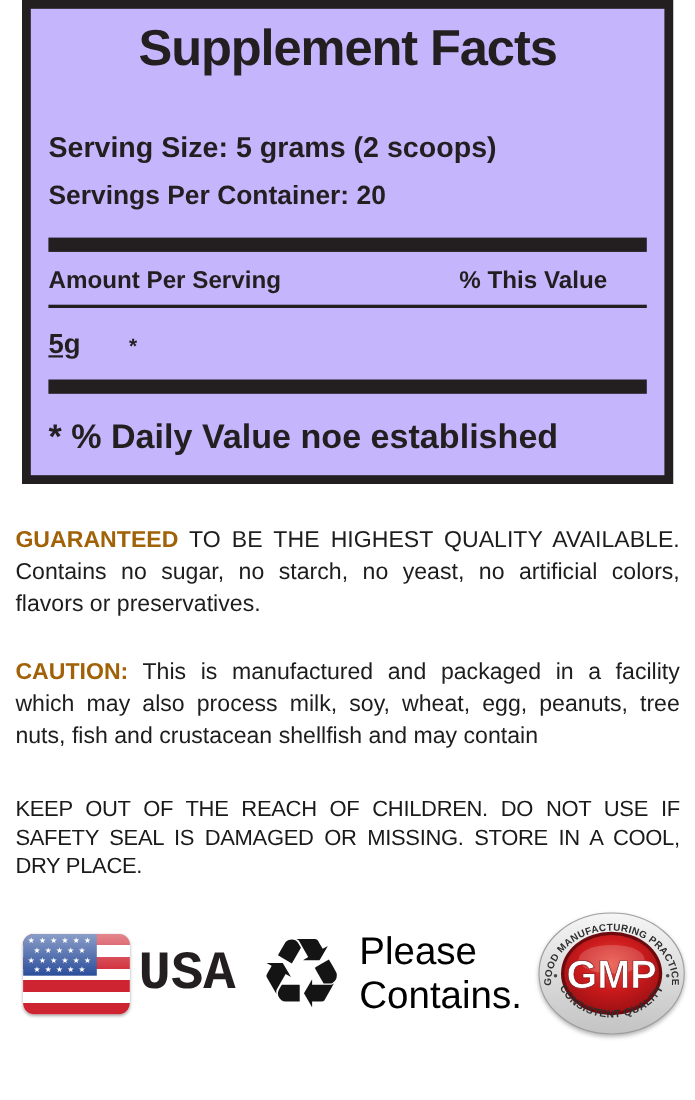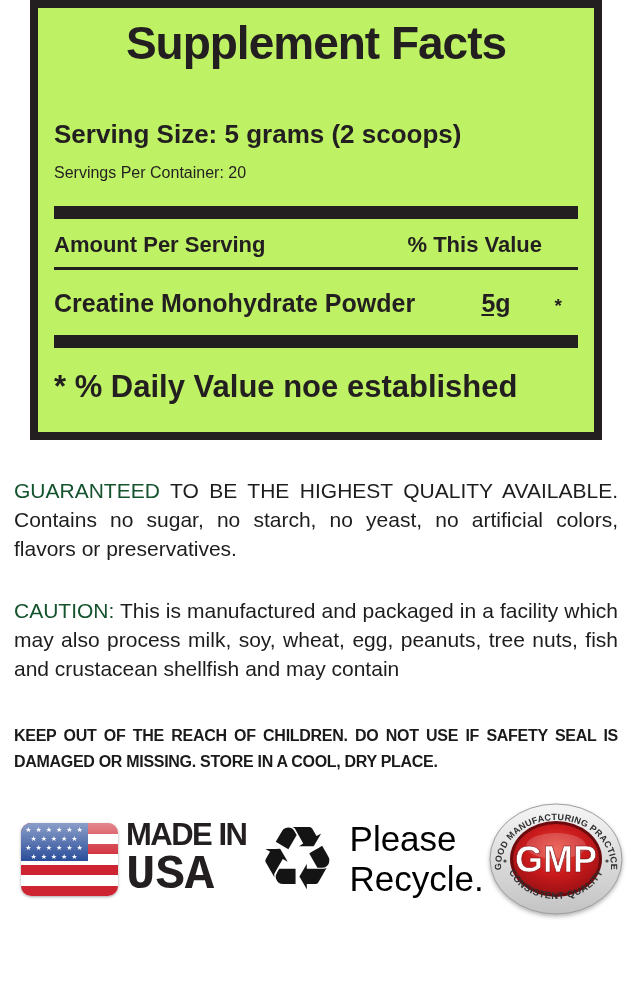--- a/index.html
+++ b/index.html
@@ -3,29 +3,29 @@
 <meta charset="utf-8">
 <style>
   html,body{margin:0;padding:0;}
   body{
     width:632px;height:1000px;background:#ffffff;
     font-family:"Liberation Sans", sans-serif;color:#231f20;
     overflow:hidden;position:relative;
   }
   
   .facts-box{
-    margin:0 30px;height:440px;box-sizing:border-box;
-    border:8px solid #231f20;background:#bef264;
+    margin:0 20px;height:440px;box-sizing:border-box;
+    border:8px solid #231f20;background:#c4b5fd;
   }
   .fb-title{
     text-align:center;font-weight:bold;font-size:46px;
     letter-spacing:-1px;margin-top:10px;line-height:1.1;
   }
   .fb-serving{font-size:26px;font-weight:bold;margin:50px 16px 0;}
-  .fb-servings{font-size:16px;font-weight:normal;margin:14px 16px 0;}
+  .fb-servings{font-size:24px;font-weight:bold;margin:14px 16px 0;}
   .fb-bar{height:13px;background:#231f20;margin:24px 16px 0;}
   .fb-head{
     display:flex;justify-content:space-between;align-items:flex-end;
     font-size:22px;font-weight:bold;margin:13px 16px 0;
   }
   .fb-head .dv{margin-right:36px;}
   .fb-rule{border:none;border-top:3px solid #231f20;margin:9px 16px 0;}
   .fb-row{
     display:flex;align-items:baseline;
     font-size:25px;font-weight:bold;margin:19px 16px 0;
@@ -34,26 +34,26 @@
   .fb-row .amt{margin-right:44px;text-decoration:underline;}
   .fb-row .ast{font-size:19px;margin-right:16px;}
   .fb-bar2{height:13px;background:#231f20;margin:17px 16px 0;}
   .fb-foot{font-size:31px;font-weight:bold;margin:21px 16px 0;}
 
   
   .para{
     margin:0 14px;font-size:21px;line-height:29px;
     color:#1d1d1d;text-align:justify;
   }
-  .para .lead{color:#14532d;font-weight:normal;}
+  .para .lead{color:#a16207;font-weight:bold;}
   #p-guaranteed{margin-top:36px;}
   #p-caution{margin-top:33px;}
   .keepout{
-    margin:40px 14px 0;font-size:16px;line-height:26px;
-    font-weight:bold;text-align:justify;letter-spacing:-0.3px;color:#1a1a1a;
+    margin:40px 14px 0;font-size:20px;line-height:26px;
+    font-weight:normal;text-align:justify;letter-spacing:-0.3px;color:#1a1a1a;
   }
 
   
   .bottom-row{
     display:flex;align-items:center;justify-content:space-between;
     margin:28px 9px 0 21px;height:112px;
   }
   .madein{display:flex;align-items:center;}
   .flag{
     position:relative;width:97px;height:73px;border-radius:10px;overflow:hidden;
@@ -90,21 +90,20 @@
   <div class="fb-title">Supplement Facts</div>
   <div class="fb-serving">Serving Size: 5 grams (2 scoops)</div>
   <div class="fb-servings">Servings Per Container: 20</div>
   <div class="fb-bar"></div>
   <div class="fb-head">
     <span>Amount Per Serving</span>
     <span class="dv">% This Value</span>
   </div>
   <hr class="fb-rule">
   <div class="fb-row">
-    <span class="name">Creatine Monohydrate Powder</span>
     <span class="amt">5g</span>
     <span class="ast">*</span>
   </div>
   <div class="fb-bar2"></div>
   <div class="fb-foot">* % Daily Value noe established</div>
 </section>
 
 <p class="para" id="p-guaranteed"><span class="lead">GUARANTEED</span><span> TO BE THE HIGHEST QUALITY AVAILABLE. Contains no sugar, no starch, no yeast, no artificial colors, flavors or preservatives.</span></p>
 
 <p class="para" id="p-caution"><span class="lead">CAUTION:</span><span> This is manufactured and packaged in a facility which may also process milk, soy, wheat, egg, peanuts, tree nuts, fish and crustacean shellfish and may contain</span></p>
@@ -115,30 +114,29 @@
 
   <div class="madein">
     <div class="flag">
       <div class="canton">★ ★ ★ ★ ★ ★
 ★ ★ ★ ★ ★
 ★ ★ ★ ★ ★ ★
 ★ ★ ★ ★ ★</div>
       <div class="gloss"></div>
     </div>
     <div class="madein-text">
-      <div class="l1">MADE IN</div>
       <div class="l2">USA</div>
     </div>
   </div>
 
   <div class="recycle">
     <span class="recycle-glyph">♻</span>
     <div class="recycle-text">
       <div>Please</div>
-      <div>Recycle.</div>
+      <div>Contains.</div>
     </div>
   </div>
 
   <div class="gmp">
     <svg width="134" height="112" viewBox="0 0 134 112">
       <defs>
         <linearGradient id="ringGrad" x1="0" y1="0" x2="0" y2="1">
           <stop offset="0" stop-color="#f5f5f5"></stop>
           <stop offset="1" stop-color="#c3c3c3"></stop>
         </linearGradient>

